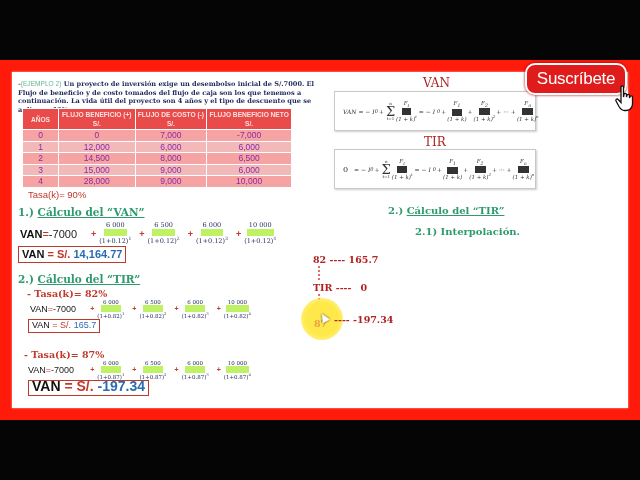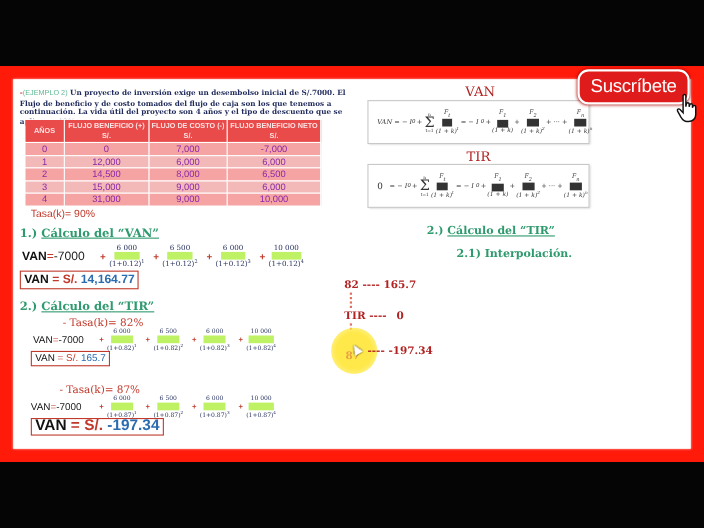--- a/index.html
+++ b/index.html
@@ -33,21 +33,21 @@
   .frac { display: inline-flex; flex-direction: column; align-items: center; font-family: "DejaVu Serif", serif; color: #1f2a5a; }
   .frac .num { border-bottom: 7px solid #bef264; padding: 0 2px; line-height: 1.1; }
   .frac .den { line-height: 1.1; }
   .frac sup { font-size: 70%; }
 
   .result { position: absolute; border: 1.5px solid #c0392b; padding: 0 3px; font-family: "Liberation Sans", sans-serif; font-weight: bold; background: #ffffff; white-space: nowrap; }
   .result .lbl { color: #111; }
   .result .eq, .result .cur { color: #c0392b; }
   .result .num { color: #2b6cb0; }
 
-  .tasa-k { position: absolute; font-family: "DejaVu Serif", serif; font-weight: normal; color: #c0392b; margin-left: 30px; }
+  .tasa-k { position: absolute; font-family: "DejaVu Serif", serif; font-weight: bold; color: #c0392b; }
 
   .formula-title { position: absolute; font-family: "DejaVu Serif", serif; font-size: 12px; color: #b22222; }
   .formula-box { position: absolute; border: 1px solid #c8c8c8; box-shadow: 1px 1px 2px #ccc; background: #fff; display: flex; align-items: center; padding-left: 8px; font-family: "DejaVu Serif", serif; font-style: italic; font-size: 6px; color: #333; white-space: nowrap; }
   .formula-box .frac { color: #333; font-size: 5.5px; }
   .formula-box .frac .num { border-bottom-color: #333; }
   .sum { display: inline-flex; flex-direction: column; align-items: center; font-style: normal; margin: 0 1px; }
   .sum .sig { font-size: 13px; line-height: 11px; }
   .sum small { font-size: 4px; line-height: 4px; }
 
   .interp { position: absolute; font-family: "DejaVu Serif", serif; font-weight: bold; font-size: 9.5px; color: #b22222; white-space: nowrap; }
@@ -99,21 +99,21 @@
         <td>6,500</td>
     </tr>
     <tr>
       <td>3</td>
         <td>15,000</td>
         <td>9,000</td>
         <td>6,000</td>
     </tr>
     <tr>
       <td>4</td>
-        <td>31,000</td>
+        <td>28,000</td>
         <td>9,000</td>
         <td>10,000</td>
     </tr>
   </tbody>
 </table>
 
 <div class="tasa-label">Tasa(k)= 90%</div>
 
 <div class="heading" style="left:18px; top:206px;">
   <span>1.) </span><span class="u">Cálculo del “VAN”</span>

